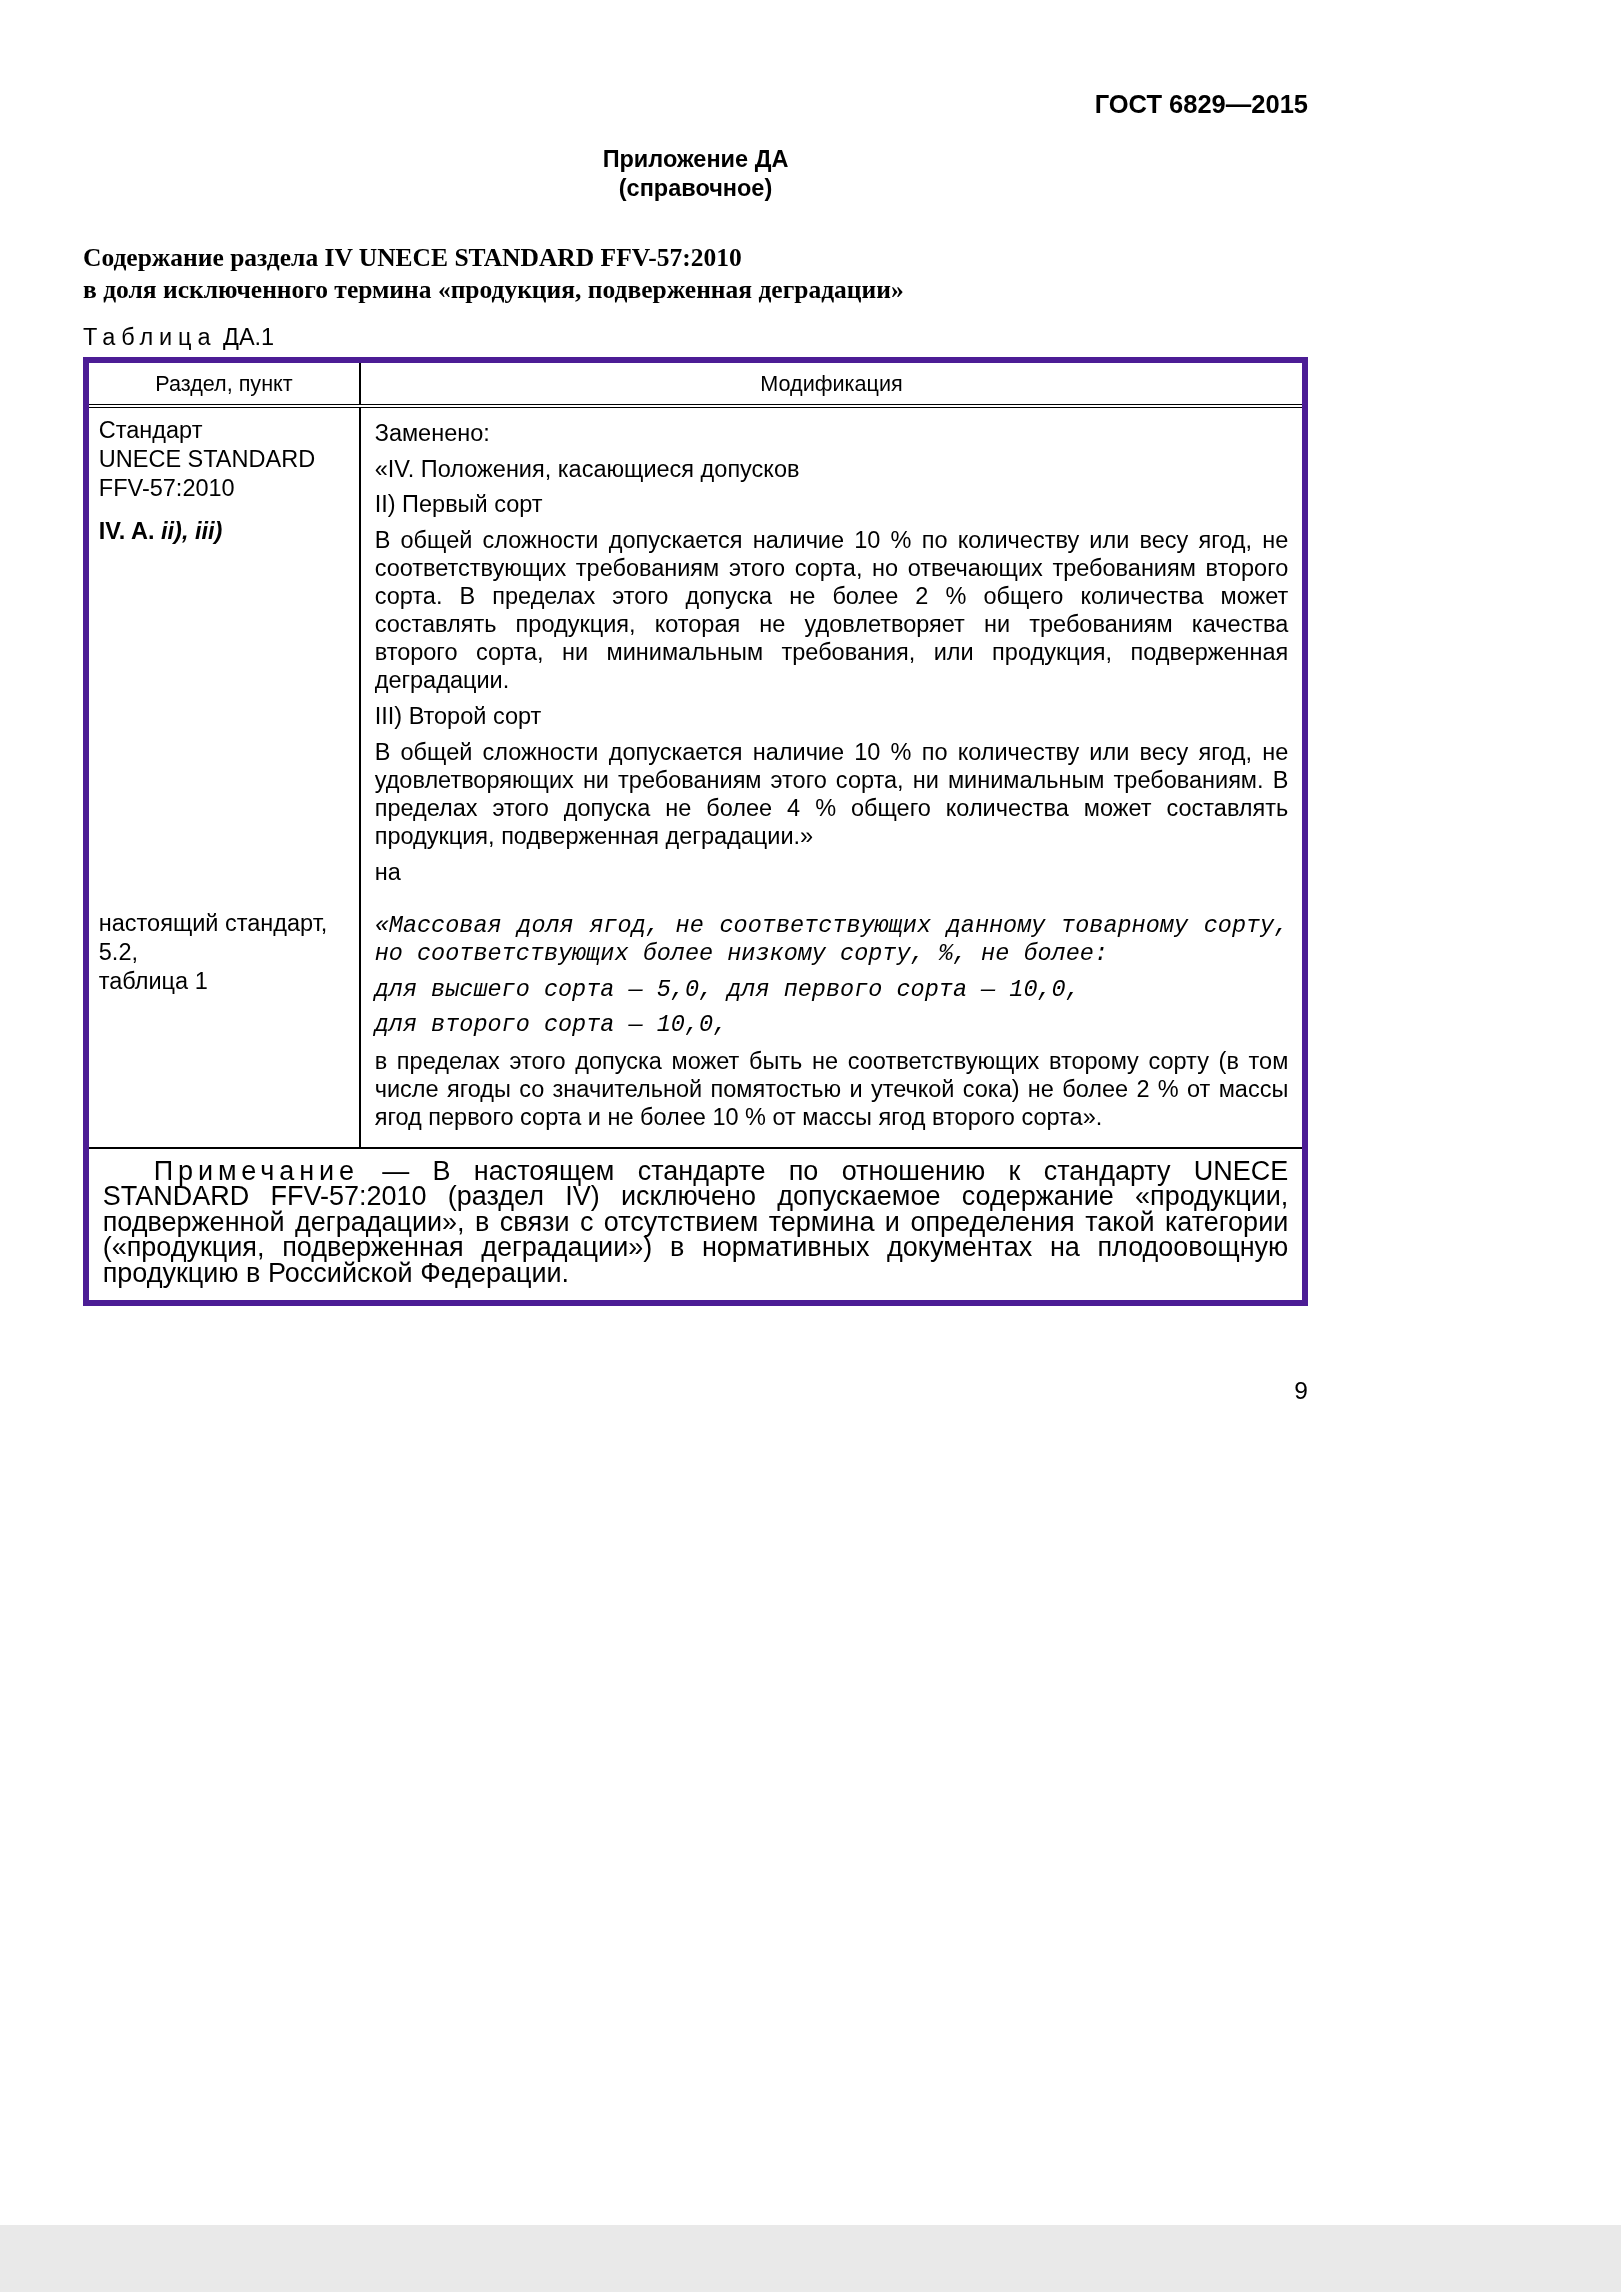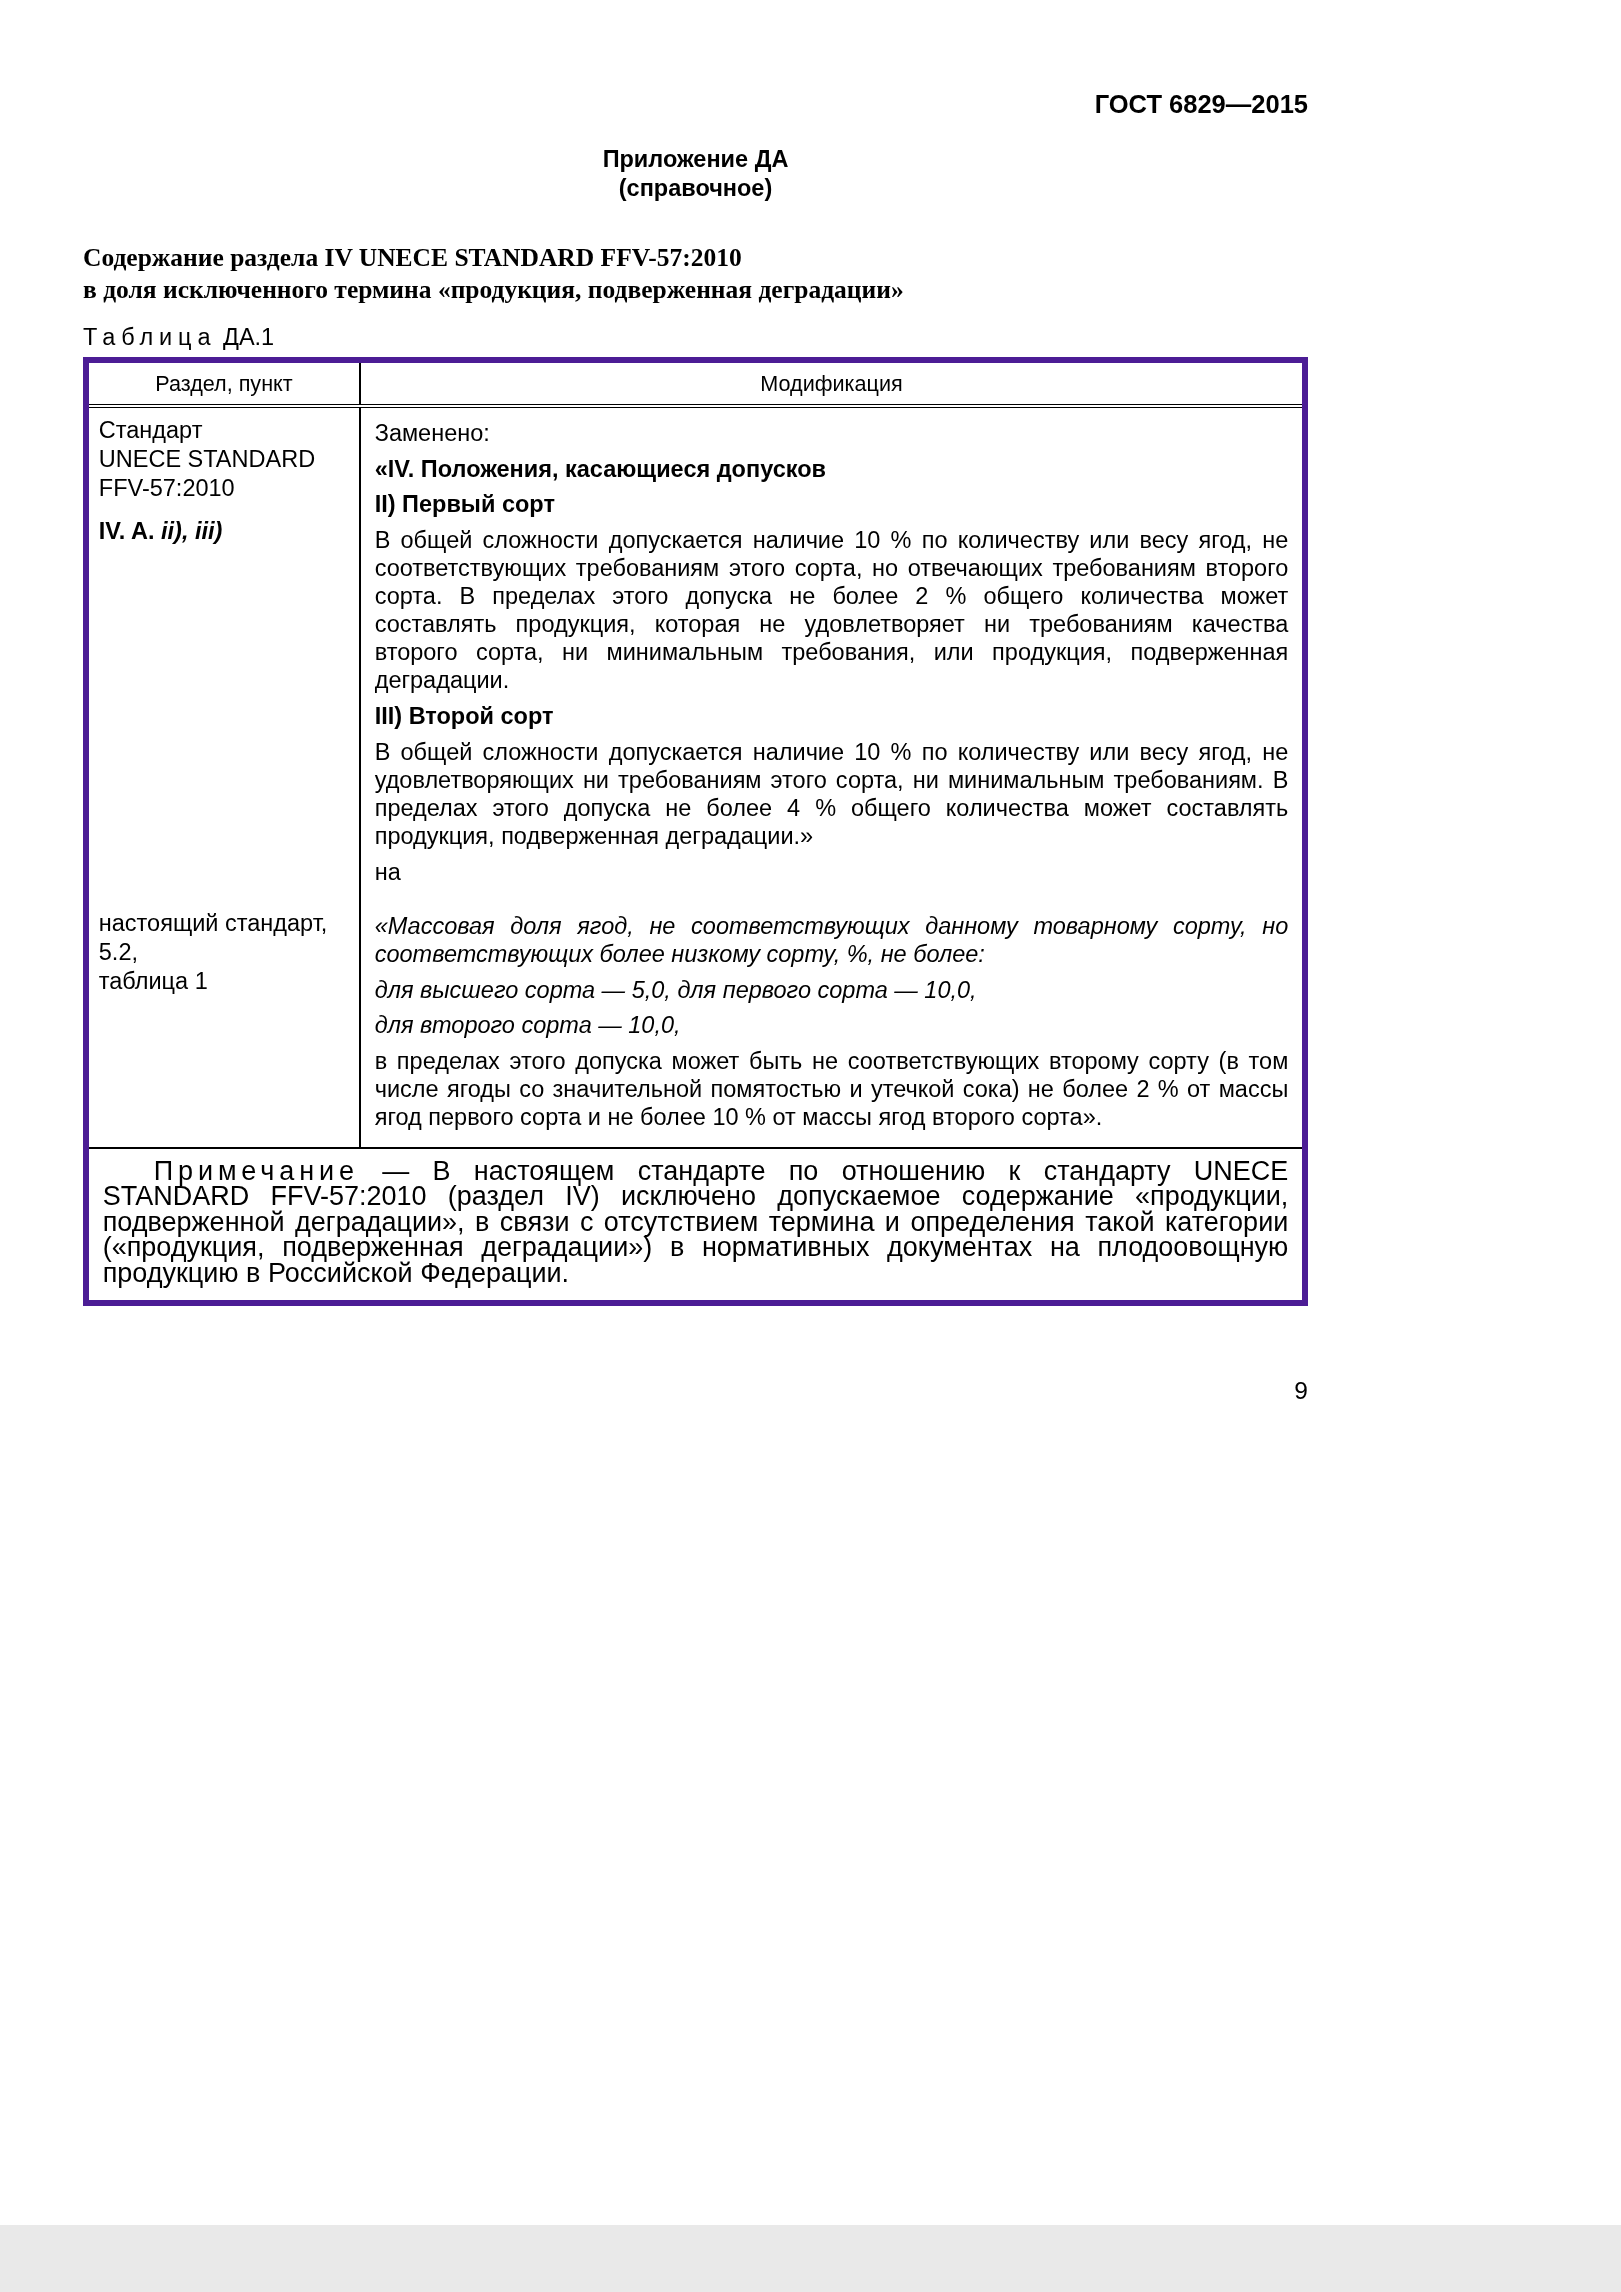--- a/index.html
+++ b/index.html
@@ -93,22 +93,22 @@
     padding: 7.8px 13.7px;
     font-size: 23.5px;
     line-height: 28px;
   }
 
   
   tr.row-standard td { border-bottom: none; }
   tr.row-current td { border-top: none; }
 
   .cell-mod p { margin: 2.9px 0 7.8px; }
-  .p-bold { font-weight: bold; }
-  .p-italic { font-style: italic; }
+  .p-bold { font-weight: normal; }
+  .p-italic { font-style: italic; font-family: Liberation Mono, monospace; }
   .p-just { text-align: justify; }
   .p-head { margin-top: 7.8px !important; }
 
   .section-ref { margin-top: 13.7px; font-weight: bold; }
   .section-ref .ref-items { font-style: italic; }
 
   tr.note-row td {
     border-top: 2px solid #000;
     padding: 9.8px 13.7px 13.7px 13.7px;
     font-size: 27px;

